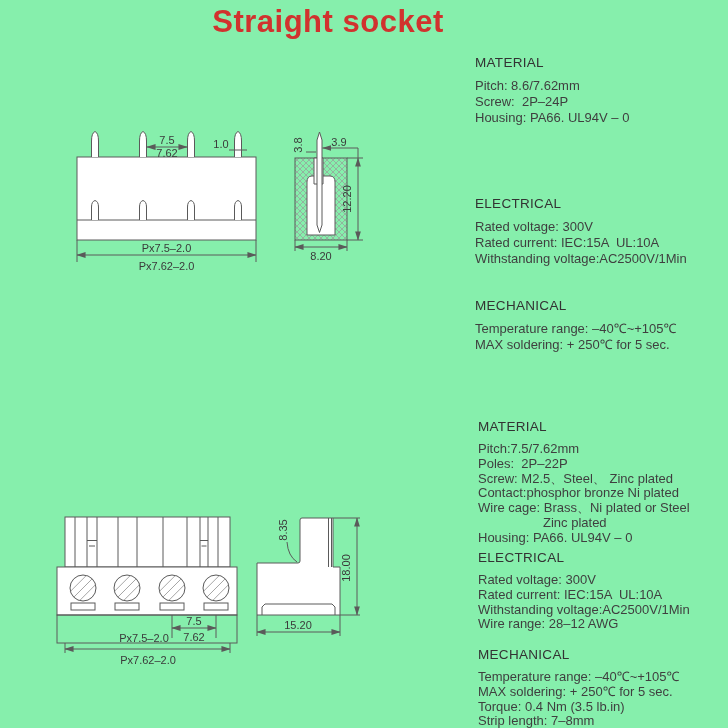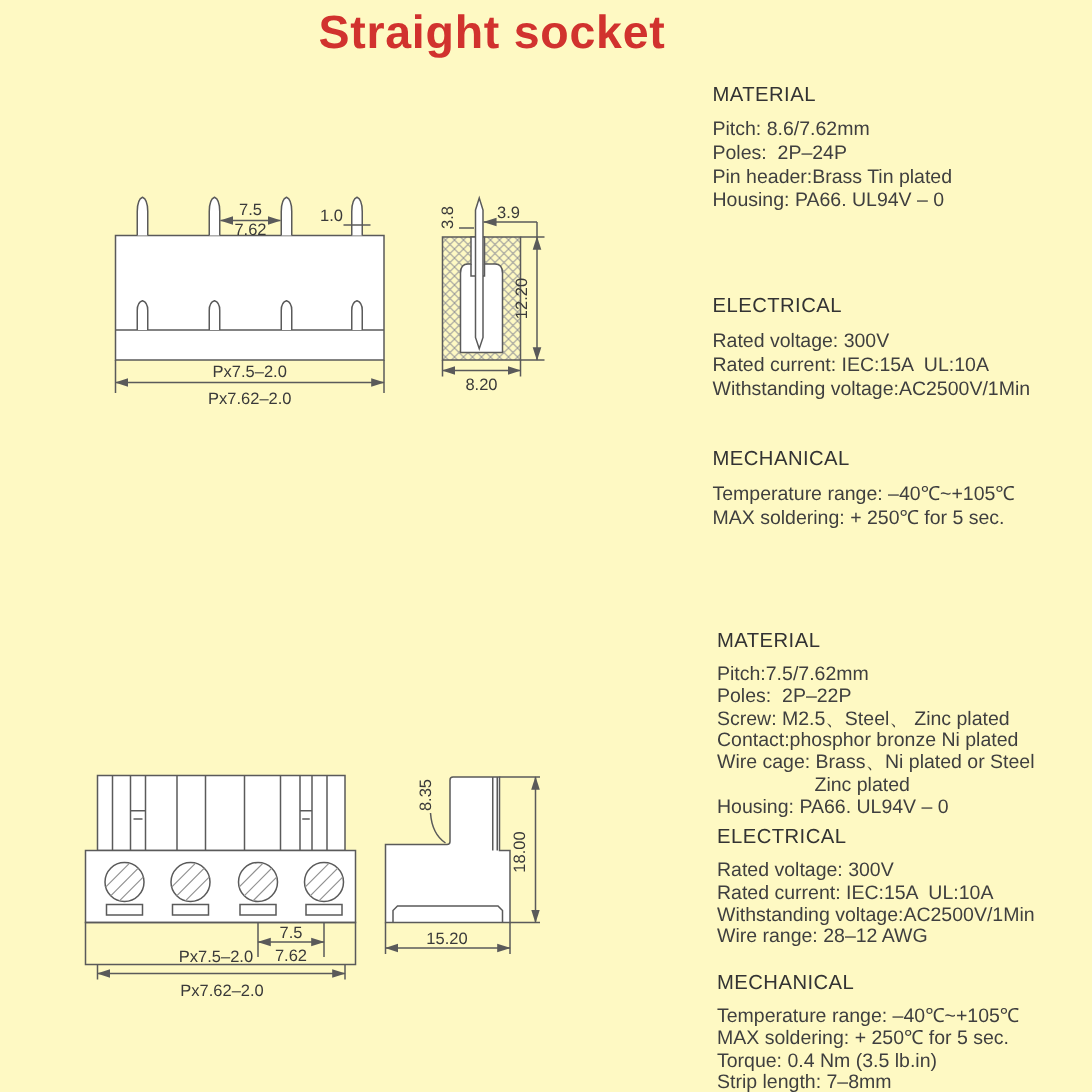--- a/index.html
+++ b/index.html
@@ -1,16 +1,16 @@
 <!DOCTYPE html>
 <html><head>
 <meta charset="utf-8">
 <style>
   html,body{margin:0;padding:0;background:#fff;}
-  .page{position:relative;width:728px;height:728px;background:#fef9c3;overflow:hidden;
+  .page{position:relative;width:728px;height:728px;background:#86efac;overflow:hidden;
         font-family:"Liberation Sans",sans-serif;color:#3f3f3f;}
   .title{position:absolute;left:198px;top:4px;width:260px;margin:0;text-align:center;
          font-size:31px;font-weight:bold;letter-spacing:.5px;color:#d1322e;}
   .spec{position:absolute;width:252px;}
   .spec h2{margin:0 0 8px 0;font-size:13.5px;font-weight:normal;color:#333;letter-spacing:.3px;}
   .spec .ln{font-size:13px;line-height:15.8px;white-space:pre;color:#3f3f3f;}
   .spec.tight .ln{line-height:14.8px;}
   .dwg{position:absolute;}
   .dwg text{font-family:"Liberation Sans",sans-serif;font-size:11px;fill:#3a3a3a;text-anchor:middle;}
   .k{stroke:#5a5a5a;stroke-width:1;fill:none;}
@@ -163,22 +163,21 @@
     <text x="98" y="63" transform="rotate(-90 98 63)">18.00</text>
     <line class="k" x1="5" y1="110" x2="5" y2="131"></line>
     <line class="k" x1="88" y1="110" x2="88" y2="131"></line>
     <line class="k" x1="5" y1="127" x2="88" y2="127" marker-start="url(#m4)" marker-end="url(#m4)"></line>
     <text x="46" y="124">15.20</text>
   </svg>
 
   <section class="spec" style="left:475px;top:55px">
     <h2>MATERIAL</h2>
     <div class="ln">Pitch: 8.6/7.62mm</div>
-    <div class="ln">Poles:  2P–24P</div>
-    <div class="ln">Pin header:Brass Tin plated</div>
+    <div class="ln">Screw:  2P–24P</div>
     <div class="ln">Housing: PA66. UL94V – 0</div>
   </section>
 
   <section class="spec" style="left:475px;top:196px">
     <h2>ELECTRICAL</h2>
     <div class="ln">Rated voltage: 300V</div>
     <div class="ln">Rated current: IEC:15A  UL:10A</div>
     <div class="ln">Withstanding voltage:AC2500V/1Min</div>
   </section>
 

